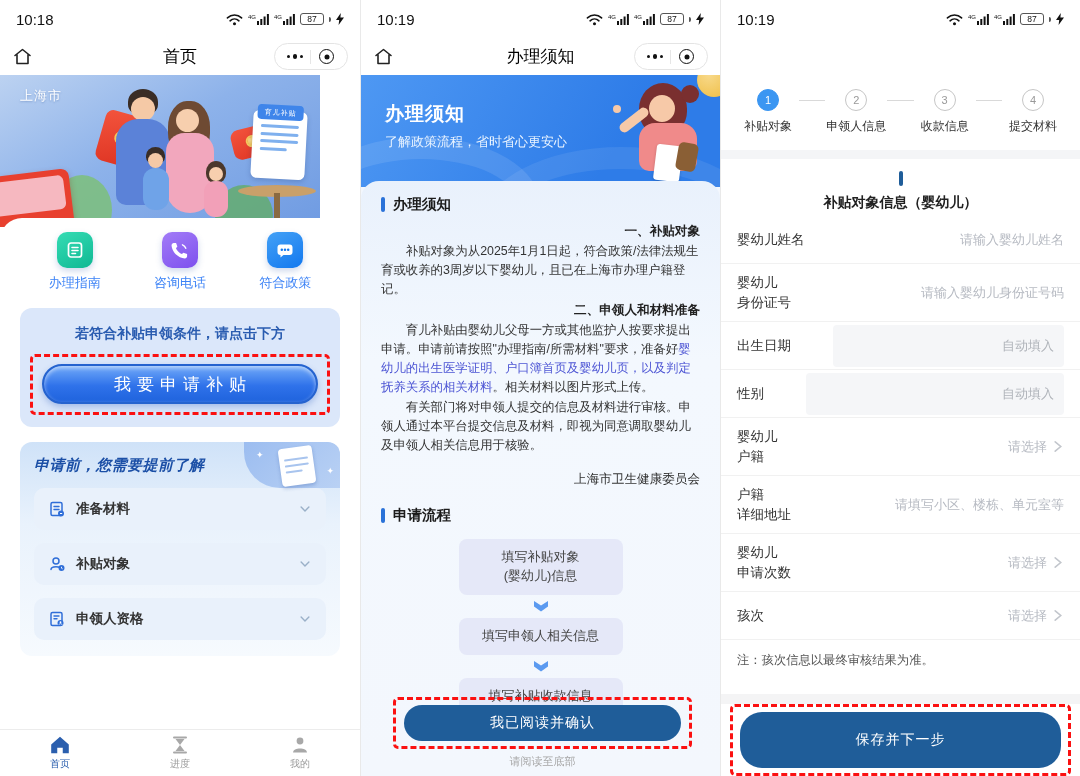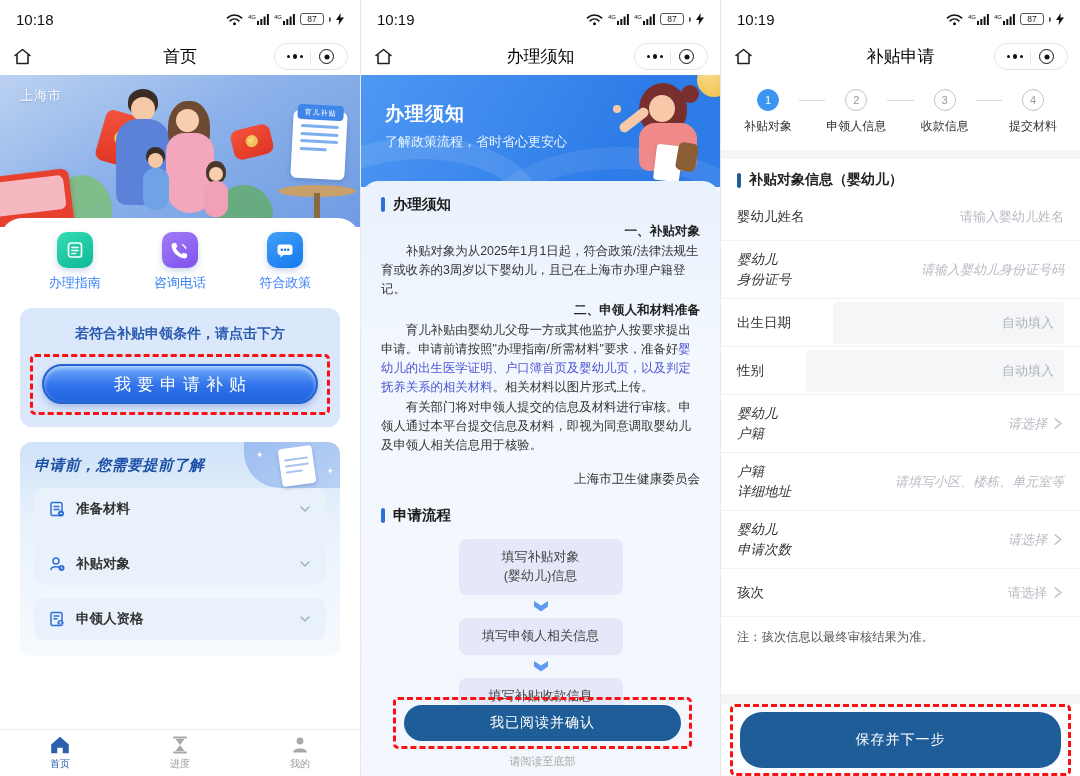--- a/index.html
+++ b/index.html
@@ -28,21 +28,21 @@
     background:#fff; display:flex; align-items:center; justify-content:center; z-index:2; }
   .dots { display:flex; align-items:center; gap:3px; padding:0 7px; }
   .dots b { width:3px; height:3px; border-radius:50%; background:#111; }
   .dots b.mid { width:4.5px; height:4.5px; }
   .cap-div { width:1px; height:14px; background:#e6e6e6; }
   .target { position:relative; width:15px; height:15px; border:1.6px solid #111; border-radius:50%; margin:0 8px; }
   .target::after { content:""; position:absolute; left:50%; top:50%; width:5px; height:5px;
     border-radius:50%; background:#111; transform:translate(-50%,-50%); }
 
   
-  .banner { position:absolute; top:75px; left:0; width:360px; height:152px; overflow:hidden;
+  .banner { position:absolute; top:75px; left:0; width:320px; height:152px; overflow:hidden;
     background:linear-gradient(150deg,#bcd2f1 0%,#8db2ea 45%,#6f9be2 100%); }
   .city { position:absolute; left:20px; top:12px; color:#fff; font-size:13px; letter-spacing:1px;
     text-shadow:0 1px 2px rgba(30,70,140,.35); z-index:5; }
   .plant { position:absolute; border-radius:50%; }
   .env { position:absolute; border-radius:8px; }
   .env .coin { position:absolute; left:50%; transform:translateX(-50%); border:3px solid #f3c95e; border-radius:50%; }
   .fam { position:absolute; }
   .doc-card { position:absolute; right:14px; top:36px; width:54px; height:68px; background:#fff;
     border-radius:6px; transform:rotate(3deg); box-shadow:0 2px 5px rgba(30,60,120,.25); padding:0 8px; z-index:4; }
   .doc-head { margin:-6px -4px 5px; height:15px; background:#3f85ea; border-radius:4px;
@@ -122,25 +122,25 @@
   .stepper-wrap { position:absolute; top:75px; left:0; right:0; background:#fff; padding:14px 16px 12px; }
   .stepper { display:flex; align-items:flex-start; }
   .step { display:flex; flex-direction:column; align-items:center; width:62px; flex:none; }
   .step-c { width:22px; height:22px; border-radius:50%; display:flex; align-items:center; justify-content:center;
     font-size:11px; color:#999; background:#fff; border:1px solid #c6c6c6; }
   .step.active .step-c { background:#3b96f2; border-color:#3b96f2; color:#fff; }
   .step-l { margin-top:7px; font-size:12px; color:#333; white-space:nowrap; }
   .step-line { flex:1; height:1px; background:#d9d9d9; margin-top:11px; }
   .band { position:absolute; top:150px; left:0; right:0; height:9px; background:#f4f5f7; }
   .form-area { position:absolute; top:159px; left:0; right:0; background:#fff; }
-  .form-title { display:flex; align-items:center; gap:8px; padding:12px 16px 4px; font-size:14px; font-weight:bold; color:#222; }
+  .form-title { display:flex; align-items:center; gap:8px; padding:12px 16px 4px; font-size:14px; font-weight:bold; color:#222;flex-direction:column; }
   .form-title .sec-bar { background:#1f5d99; }
   .frow { display:flex; align-items:center; justify-content:space-between; padding:0 16px;
     min-height:48px; border-bottom:1px solid #f1f1f1; }
-  .frow.tall { min-height:58px;font-style:italic; }
+  .frow.tall { min-height:58px; }
   .flab { font-size:13.5px; color:#333; white-space:pre-line; line-height:1.45; flex:none; }
   .fval { display:flex; align-items:center; gap:4px; }
   .ph { font-size:13px; color:#b6bac2; }
   .autobox { flex:1; margin-left:42px; background:#f5f6f8; border-radius:4px; padding:12px 10px;
     text-align:right; font-size:13px; color:#b0b4ba; }
   .frow.autorow { gap:0; }
   .note-row { padding:12px 16px 40px; font-size:12.3px; color:#555; }
   .band2 { position:absolute; bottom:72px; left:0; right:0; height:10px; background:#f4f4f5; }
   .footer3 { position:absolute; bottom:0; left:0; right:0; height:72px; background:#fff;
     display:flex; align-items:center; }
@@ -536,37 +536,20 @@
             <span>87</span>
           </span>
           <span class="batt-nub"></span>
         <span>
             <svg width="8" height="12" viewBox="0 0 8 12">
               <polygon points="4.8,0 0,7 3.2,7 2.6,12 8,4.6 4.4,4.6" fill="#111"></polygon>
             </svg>
           </span>
       </span>
     </div>
-    <div class="nav">
-      <span>
-          <svg width="21" height="20" viewBox="0 0 20 20">
-            <path d="M2.5 8.5 L10 2.5 L17.5 8.5 M4.5 7.5 V16.5 H15.5 V7.5" fill="none" stroke="#222" stroke-width="1.6" stroke-linejoin="round" stroke-linecap="round"></path>
-          </svg>
-        </span>
-      <span class="nav-title">补贴申请</span>
-      <span class="capsule">
-        <span class="dots">
-            <b></b>
-            <b class="mid"></b>
-            <b></b>
-          </span>
-        <span class="cap-div"></span>
-        <span class="target"></span>
-      </span>
-    </div>
 
     <div class="stepper-wrap">
       <div class="stepper">
         <div class="step active">
           <span class="step-c">1</span>
           <span class="step-l">补贴对象</span>
         </div>
         <div class="step-line"></div>
         <div class="step">
           <span class="step-c">2</span>

